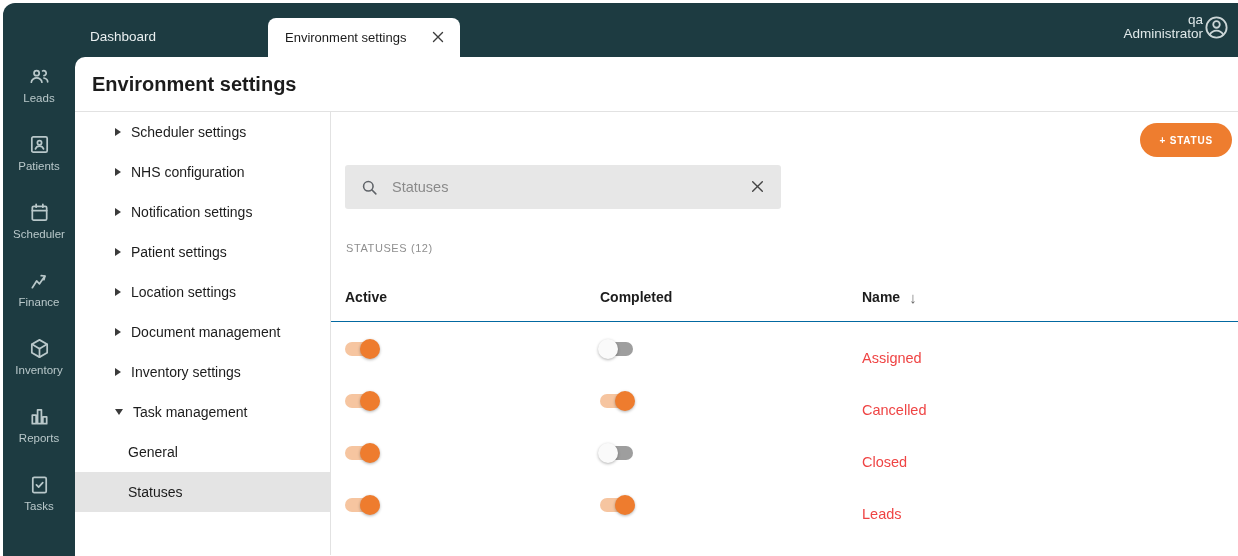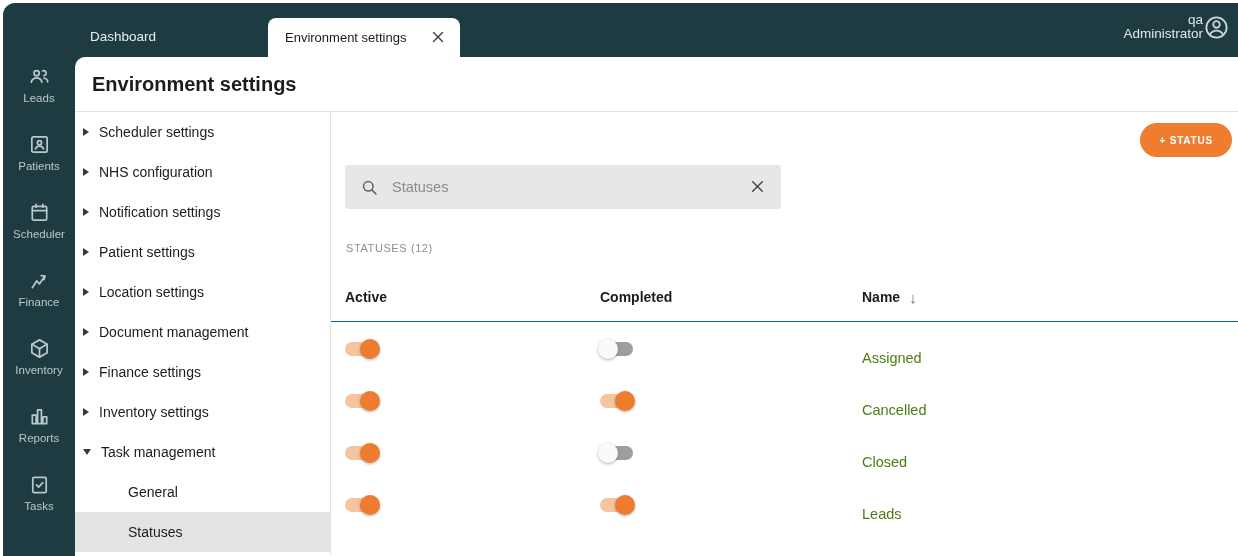--- a/index.html
+++ b/index.html
@@ -34,21 +34,21 @@
   
   .content { position:absolute; left:72px; top:54px; right:0; bottom:0; background:#fff;
              border-top-left-radius:10px; overflow:hidden; }
   .page-header { height:55px; display:flex; align-items:center; padding-left:17px;
                  border-bottom:1px solid #e2e2e2; }
   .page-title { font-size:20px; font-weight:bold; color:#1c1c1c; }
   .body { display:flex; height:calc(100% - 56px); }
 
   
   .tree { width:256px; border-right:1px solid #e2e2e2; }
-  .tree-item { height:40px; display:flex; align-items:center; padding-left:8px; gap:10px;
+  .tree-item { height:40px; display:flex; align-items:center; padding-left:40px; gap:10px;
                font-size:14px; color:#1c1c1c; cursor:pointer; }
   .tree-item.child { padding-left:53px; }
   .tree-item.selected { background:#e4e4e4; }
   .caret-right { width:0; height:0; border-left:6px solid #3a3a3a;
                  border-top:4.5px solid transparent; border-bottom:4.5px solid transparent; }
   .caret-down  { width:0; height:0; border-top:6px solid #3a3a3a;
                  border-left:4.5px solid transparent; border-right:4.5px solid transparent; }
 
   
   .main { flex:1; position:relative; }
@@ -68,21 +68,21 @@
   .caption { position:absolute; left:15px; top:130px; font-size:11px; letter-spacing:0.6px; color:#8f8f8f; }
 
   .thead { position:absolute; left:0; right:0; top:161px; height:49px; display:flex; align-items:center;
            border-bottom:1px solid #0369a1; font-size:14px; font-weight:bold; color:#1c1c1c; }
   .rows { position:absolute; left:0; right:0; top:211px; }
   .trow { height:52px; display:flex; align-items:center; }
   .cell { display:flex; align-items:center; }
   .c1 { width:269px; padding-left:14px; }
   .c2 { width:262px; }
   .c3 { flex:1; }
-  .name { font-size:14.5px; color:#4d7c0f;margin-top:18px; }
+  .name { font-size:14.5px; color:#ef4444;margin-top:18px; }
   .sort-arrow { margin-left:9px; font-weight:normal; font-size:15px; color:#6b6b6b; cursor:pointer; }
 
   
   .switch { position:relative; width:33px; height:14px; border-radius:7px; display:inline-block; cursor:pointer; }
   .switch .thumb { position:absolute; top:-3px; width:20px; height:20px; border-radius:50%;
                    box-shadow:0 1px 3px rgba(0,0,0,0.3); }
   .switch.on  { background:#f6c5a0; }
   .switch.on .thumb  { right:-2px; background:#ee7c2e; }
   .switch.off { background:#9e9e9e; }
   .switch.off .thumb { left:-2px; background:#fafafa; }
@@ -214,24 +214,20 @@
             <span class="caret-right"></span>
             <span>Patient settings</span>
           </div>
           <div class="tree-item">
             <span class="caret-right"></span>
             <span>Location settings</span>
           </div>
           <div class="tree-item">
             <span class="caret-right"></span>
             <span>Document management</span>
-          </div>
-          <div class="tree-item">
-            <span class="caret-right"></span>
-            <span>Finance settings</span>
           </div>
           <div class="tree-item">
             <span class="caret-right"></span>
             <span>Inventory settings</span>
           </div>
           <div class="tree-item">
             <span class="caret-down"></span>
             <span>Task management</span>
           </div>
           <div class="tree-item child">

